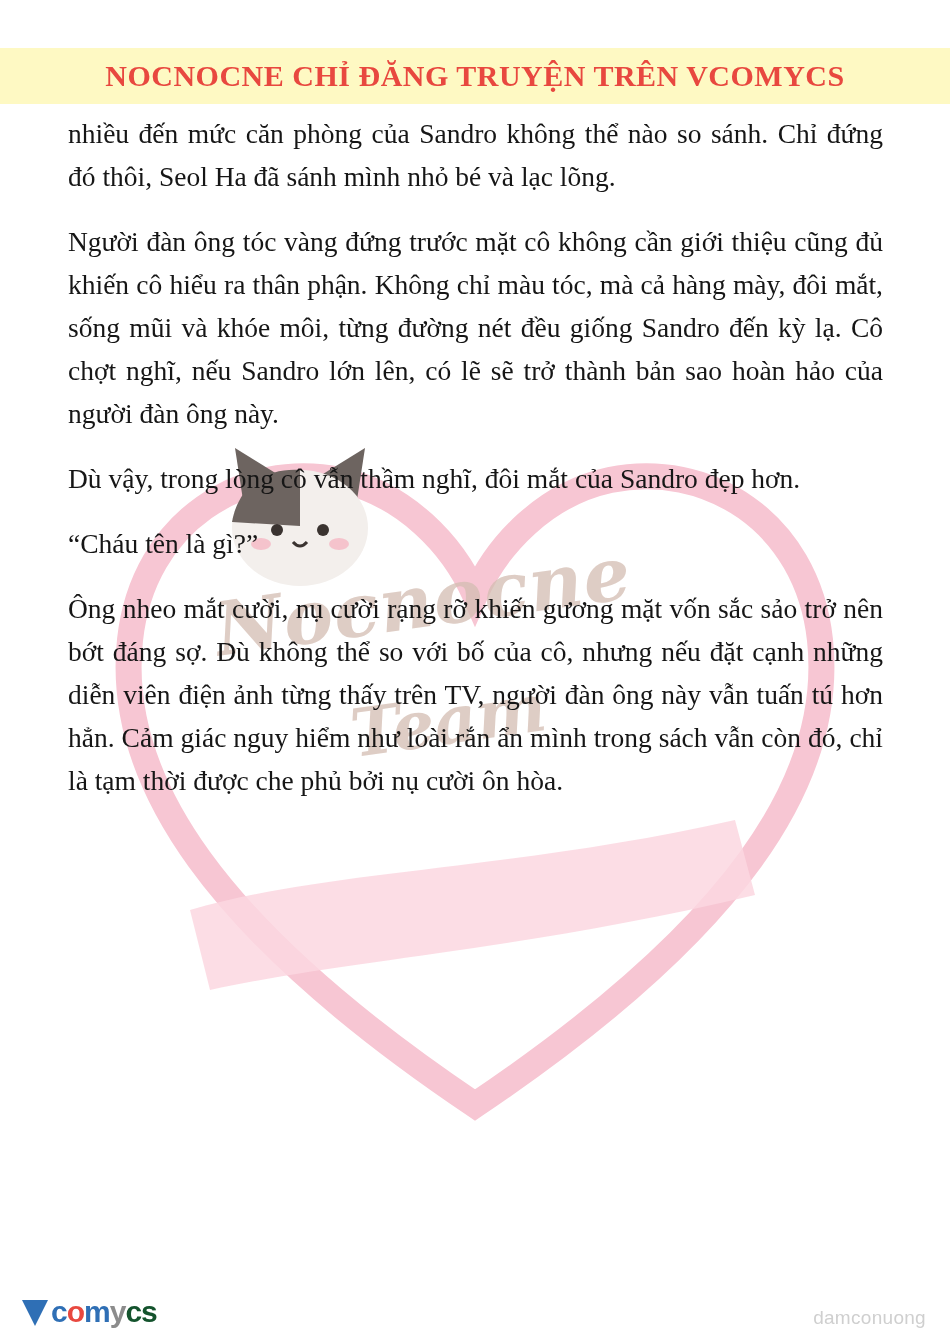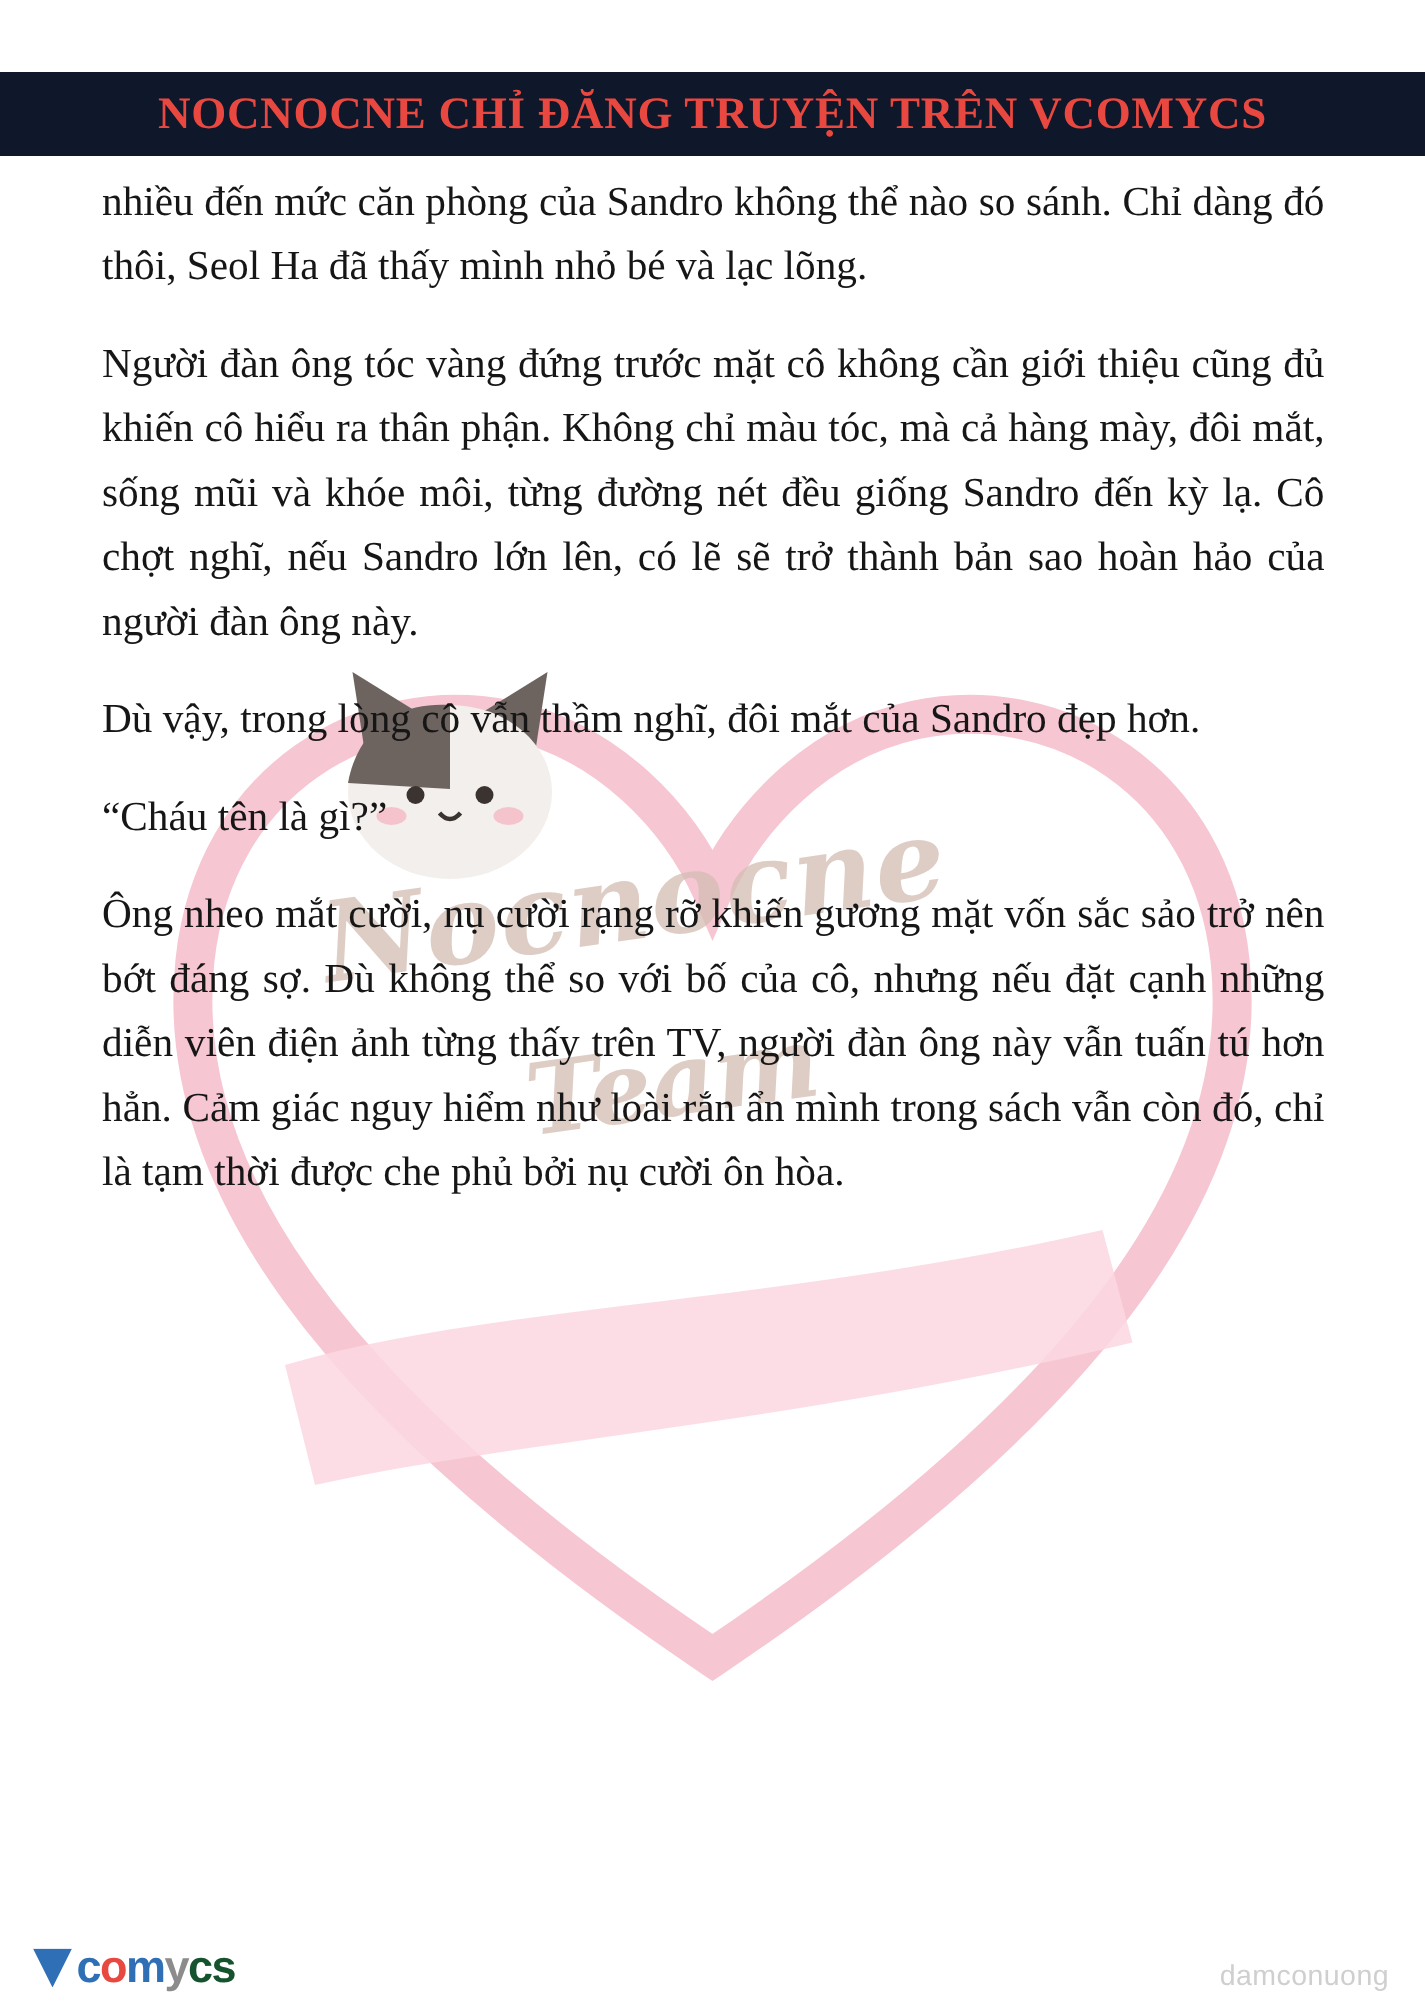--- a/index.html
+++ b/index.html
@@ -69,21 +69,21 @@
     height: 190px;
   }
 
   
   .banner {
     position: absolute;
     left: 0;
     top: 48px;
     width: 950px;
     height: 56px;
-    background: #0f172a;
+    background: #fef9c3;
     display: flex;
     align-items: center;
     justify-content: center;
     z-index: 2;
   }
   .banner-text {
     font-family: "Liberation Serif", serif;
     font-weight: bold;
     font-size: 30px;
     color: #e8483f;
@@ -184,21 +184,21 @@
     <div class="line1">Nocnocne</div>
     <div class="line2">Team</div>
   </div>
 </div>
 
 <div class="banner">
   <div class="banner-text">NOCNOCNE CHỈ ĐĂNG TRUYỆN TRÊN VCOMYCS</div>
 </div>
 
 <div class="content">
-  <p>nhiều đến mức căn phòng của Sandro không thể nào so sánh. Chỉ dàng đó thôi, Seol Ha đã thấy mình nhỏ bé và lạc lõng.</p>
+  <p>nhiều đến mức căn phòng của Sandro không thể nào so sánh. Chỉ đứng đó thôi, Seol Ha đã sánh mình nhỏ bé và lạc lõng.</p>
   <p>Người đàn ông tóc vàng đứng trước mặt cô không cần giới thiệu cũng đủ khiến cô hiểu ra thân phận. Không chỉ màu tóc, mà cả hàng mày, đôi mắt, sống mũi và khóe môi, từng đường nét đều giống Sandro đến kỳ lạ. Cô chợt nghĩ, nếu Sandro lớn lên, có lẽ sẽ trở thành bản sao hoàn hảo của người đàn ông này.</p>
   <p>Dù vậy, trong lòng cô vẫn thầm nghĩ, đôi mắt của Sandro đẹp hơn.</p>
   <p>“Cháu tên là gì?”</p>
   <p class="last">Ông nheo mắt cười, nụ cười rạng rỡ khiến gương mặt vốn sắc sảo trở nên bớt đáng sợ. Dù không thể so với bố của cô, nhưng nếu đặt cạnh những diễn viên điện ảnh từng thấy trên TV, người đàn ông này vẫn tuấn tú hơn hẳn. Cảm giác nguy hiểm như loài rắn ẩn mình trong sách vẫn còn đó, chỉ là tạm thời được che phủ bởi nụ cười ôn hòa.</p>
 </div>
 
 <div class="footer">
   <div class="footer-logo">
     <span class="mark"></span>
     <span class="v-c">c</span>

